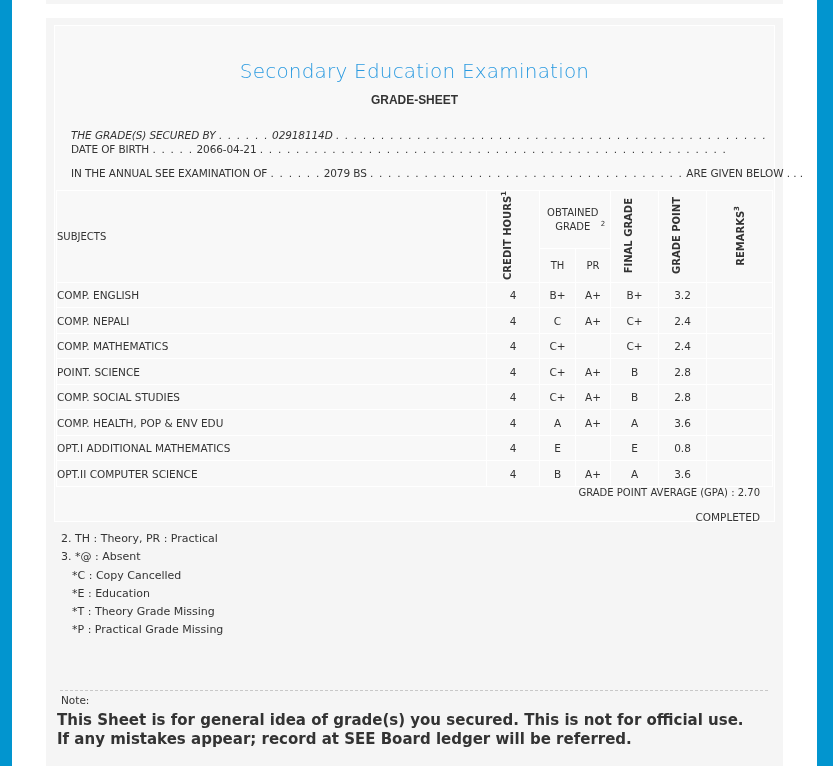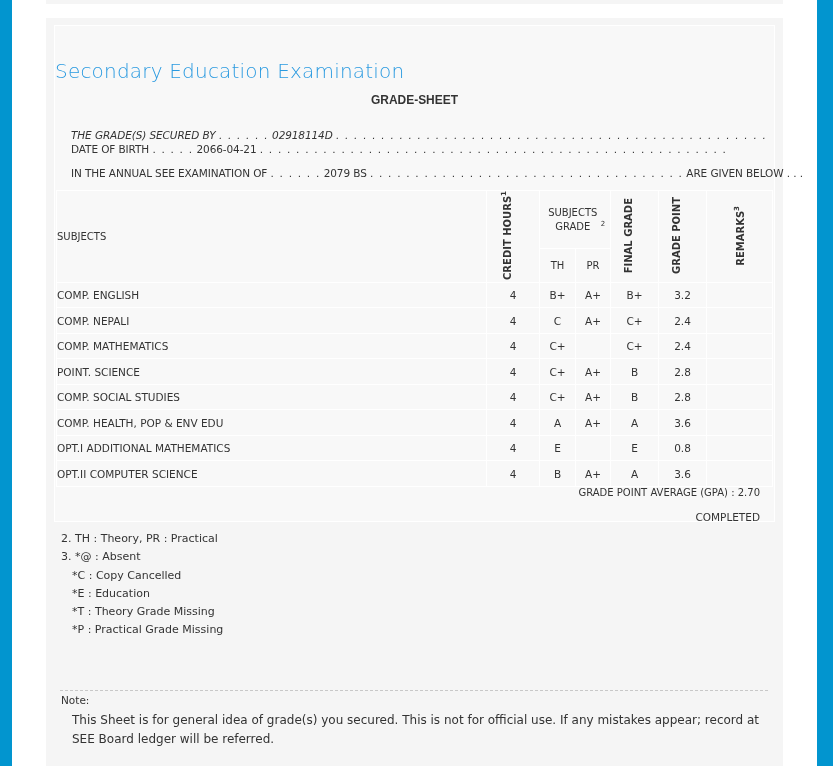--- a/index.html
+++ b/index.html
@@ -14,21 +14,21 @@
   .top-strip { position:absolute; left:46px; top:0; width:737px; height:4px; background:#f5f5f5; }
   .outer-box {
     position:absolute; left:46px; top:18px; width:737px; height:760px;
     background:#f5f5f5;
   }
   .inner-box {
     position:absolute; left:8px; top:7px; width:719px; height:495px;
     background:#f8f8f8; border:1px solid #ffffff;
   }
   .title {
-    position:absolute; left:0; top:33px; width:100%; text-align:left;
+    position:absolute; left:0; top:33px; width:100%; text-align:center;
     font-family:"DejaVu Sans", sans-serif; font-weight:300;
     font-size:20px; color:#2a9ae0; letter-spacing:0.2px;
   }
   .subtitle {
     position:absolute; left:0; top:66px; width:100%; text-align:center;
     font-family:"Liberation Sans", sans-serif; font-weight:bold; font-size:13px; color:#333;
     transform:scaleX(0.92);
   }
   .info-line {
     position:absolute; left:16px; font-size:10.5px; color:#333;
@@ -69,22 +69,23 @@
   }
   .legend { position:absolute; left:15px; top:512px; font-size:11px; color:#333; }
   .legend div { height:18.3px; line-height:18px; white-space:nowrap; }
   .legend .sub { padding-left:11px; }
   .divider {
     position:absolute; left:14px; top:672px; width:708px; height:0;
     border-top:1px dashed #c8c8c8;
   }
   .note-label { position:absolute; left:15px; top:676px; font-size:10.5px; color:#333; }
   .note-text {
-    position:absolute; left:26px; top:693px; width:700px; font-size:12px; color:#333;
+    position:absolute; left:11px; top:693px; width:700px; font-size:15px; color:#333;
     line-height:19px;
+    font-weight:bold;
   }
 </style>
 </head>
 <body>
 
 <div class="side-bar-left"></div>
 <div class="side-bar-right"></div>
 <div class="top-strip"></div>
 
 <div class="outer-box">
@@ -122,21 +123,21 @@
           <col class="col-gp">
           <col class="col-rem">
       </colgroup>
       <thead>
         <tr>
           <th rowspan="2" class="subj-h">SUBJECTS</th>
           <th rowspan="2" style="text-align:center;">
             <span class="vtext"><span style="display:inline-block;width:24px;white-space:normal;">CREDIT HOURS</span><sup>1</sup></span>
           </th>
           <th colspan="2" class="obt">
-            <span style="display:inline-block;width:56px;">SUBJECTS GRADE</span><sup>2</sup>
+            <span style="display:inline-block;width:56px;">OBTAINED GRADE</span><sup>2</sup>
           </th>
           <th rowspan="2" style="text-align:center;">
             <span class="vtext"><span style="display:inline-block;width:24px;white-space:normal;">FINAL GRADE</span></span>
           </th>
           <th rowspan="2" style="text-align:center;">
             <span class="vtext"><span style="display:inline-block;width:24px;white-space:normal;">GRADE POINT</span></span>
           </th>
           <th rowspan="2" style="text-align:center;">
             <span class="vtext"><span>REMARKS</span><sup>3</sup></span>
           </th>

